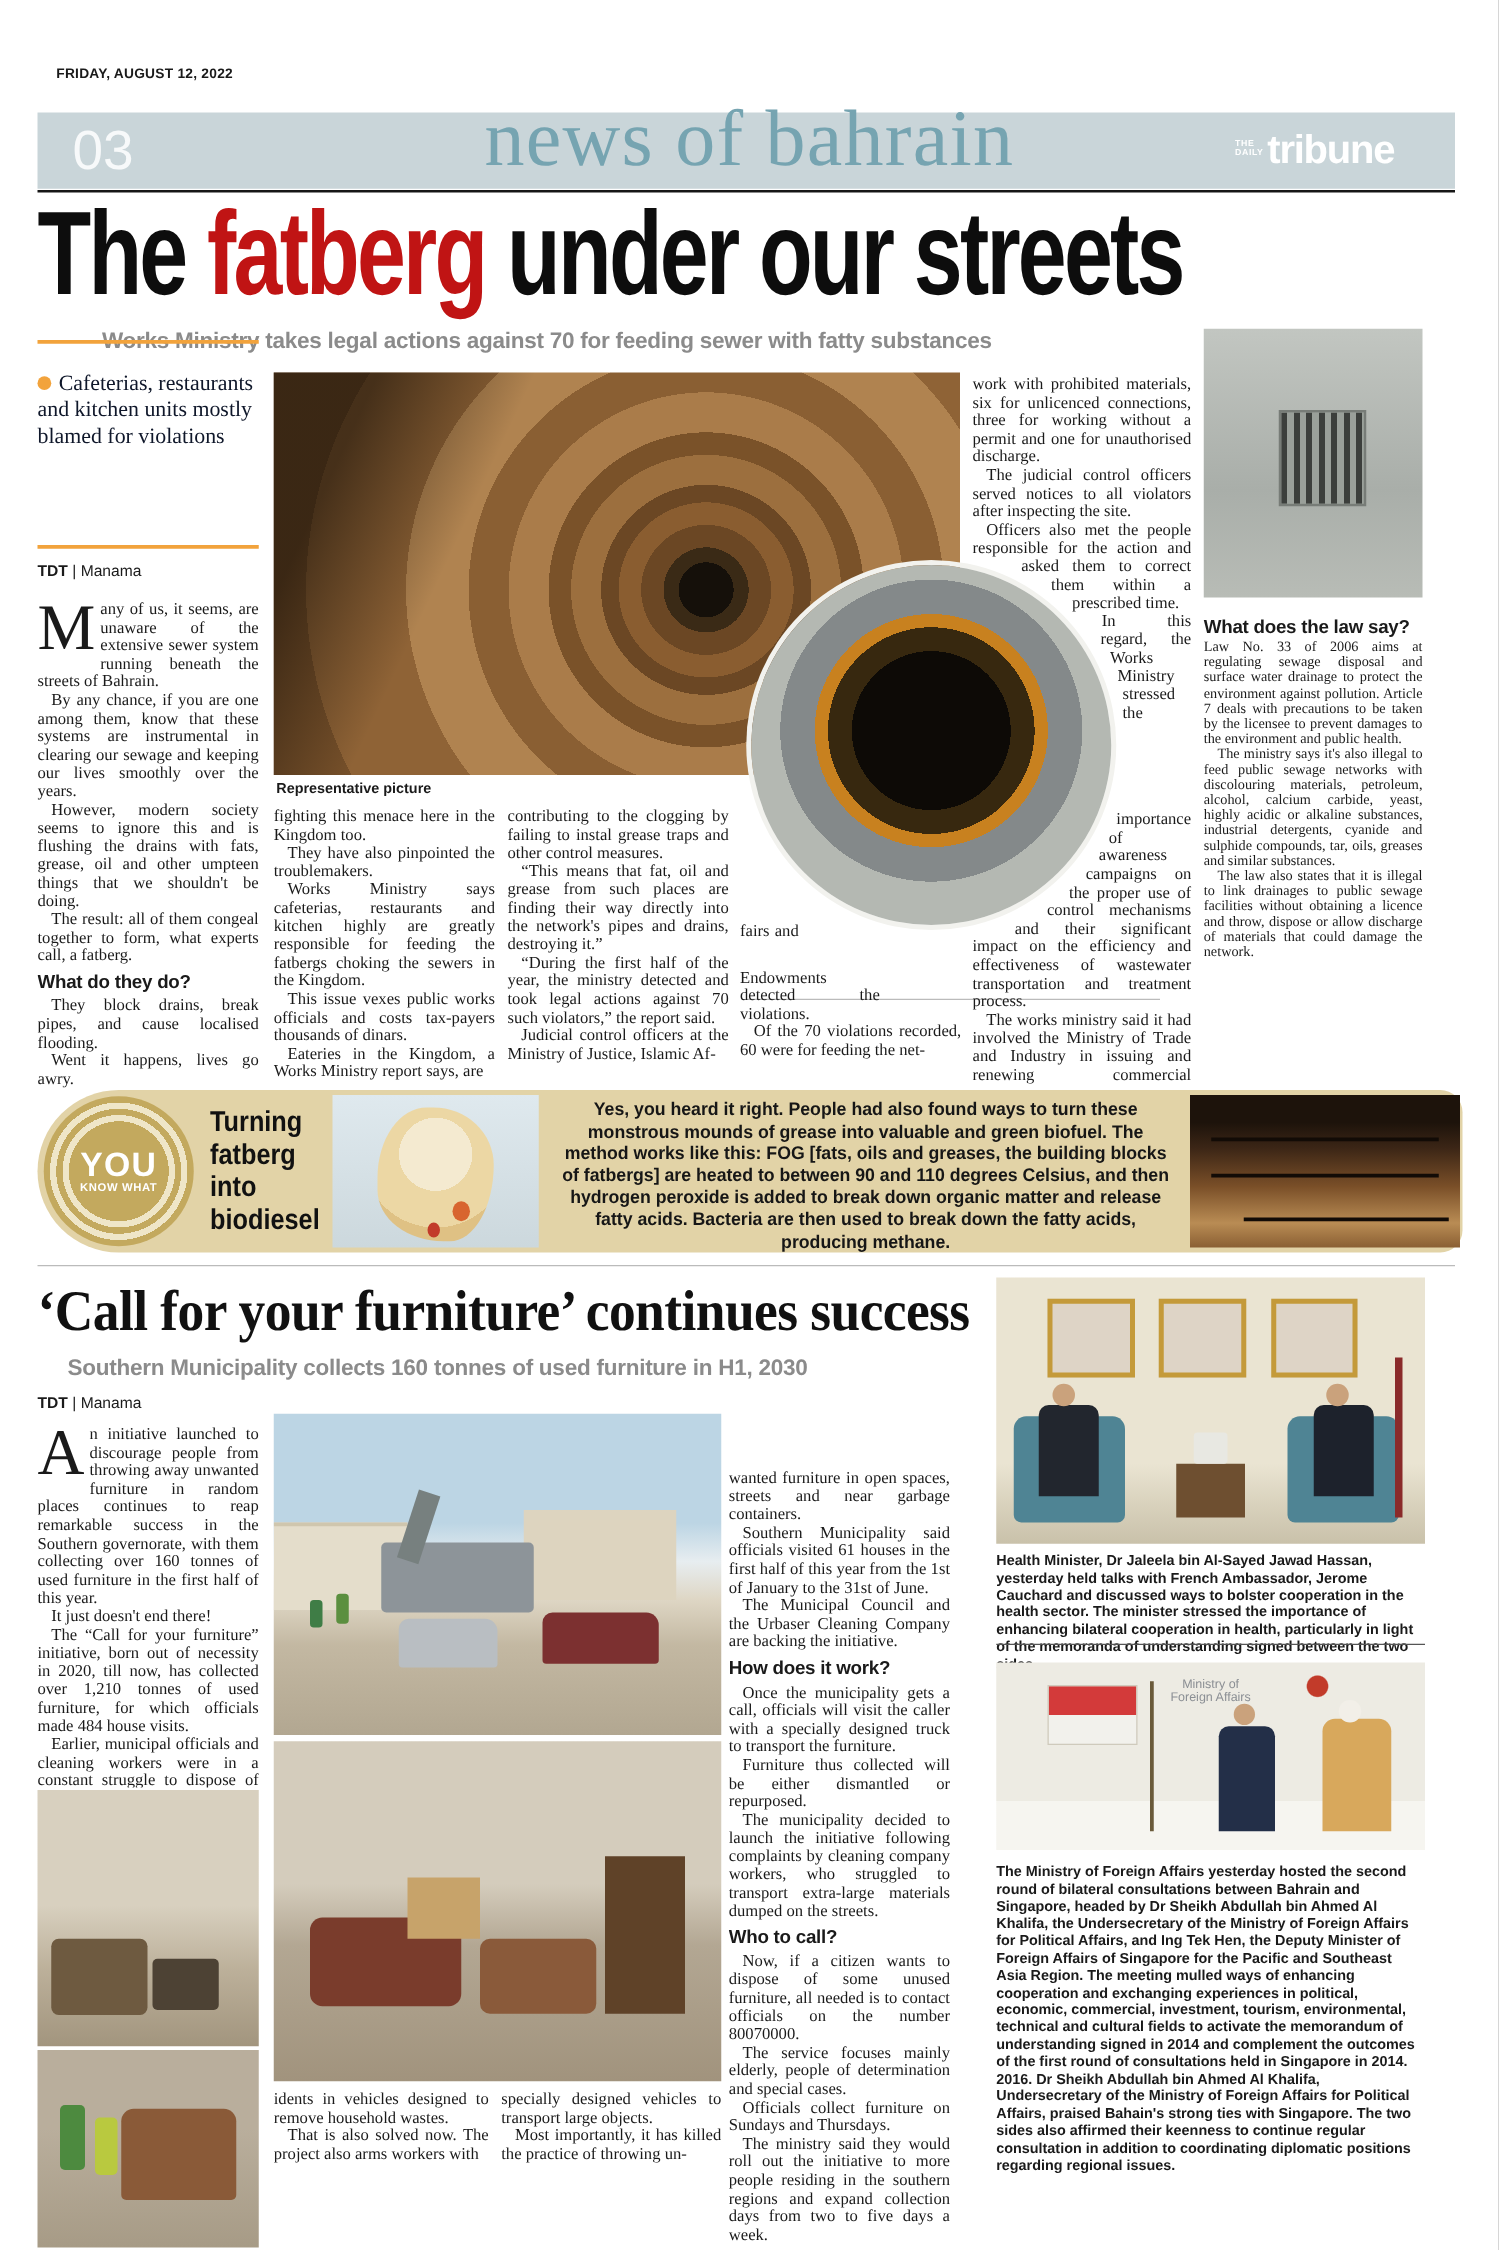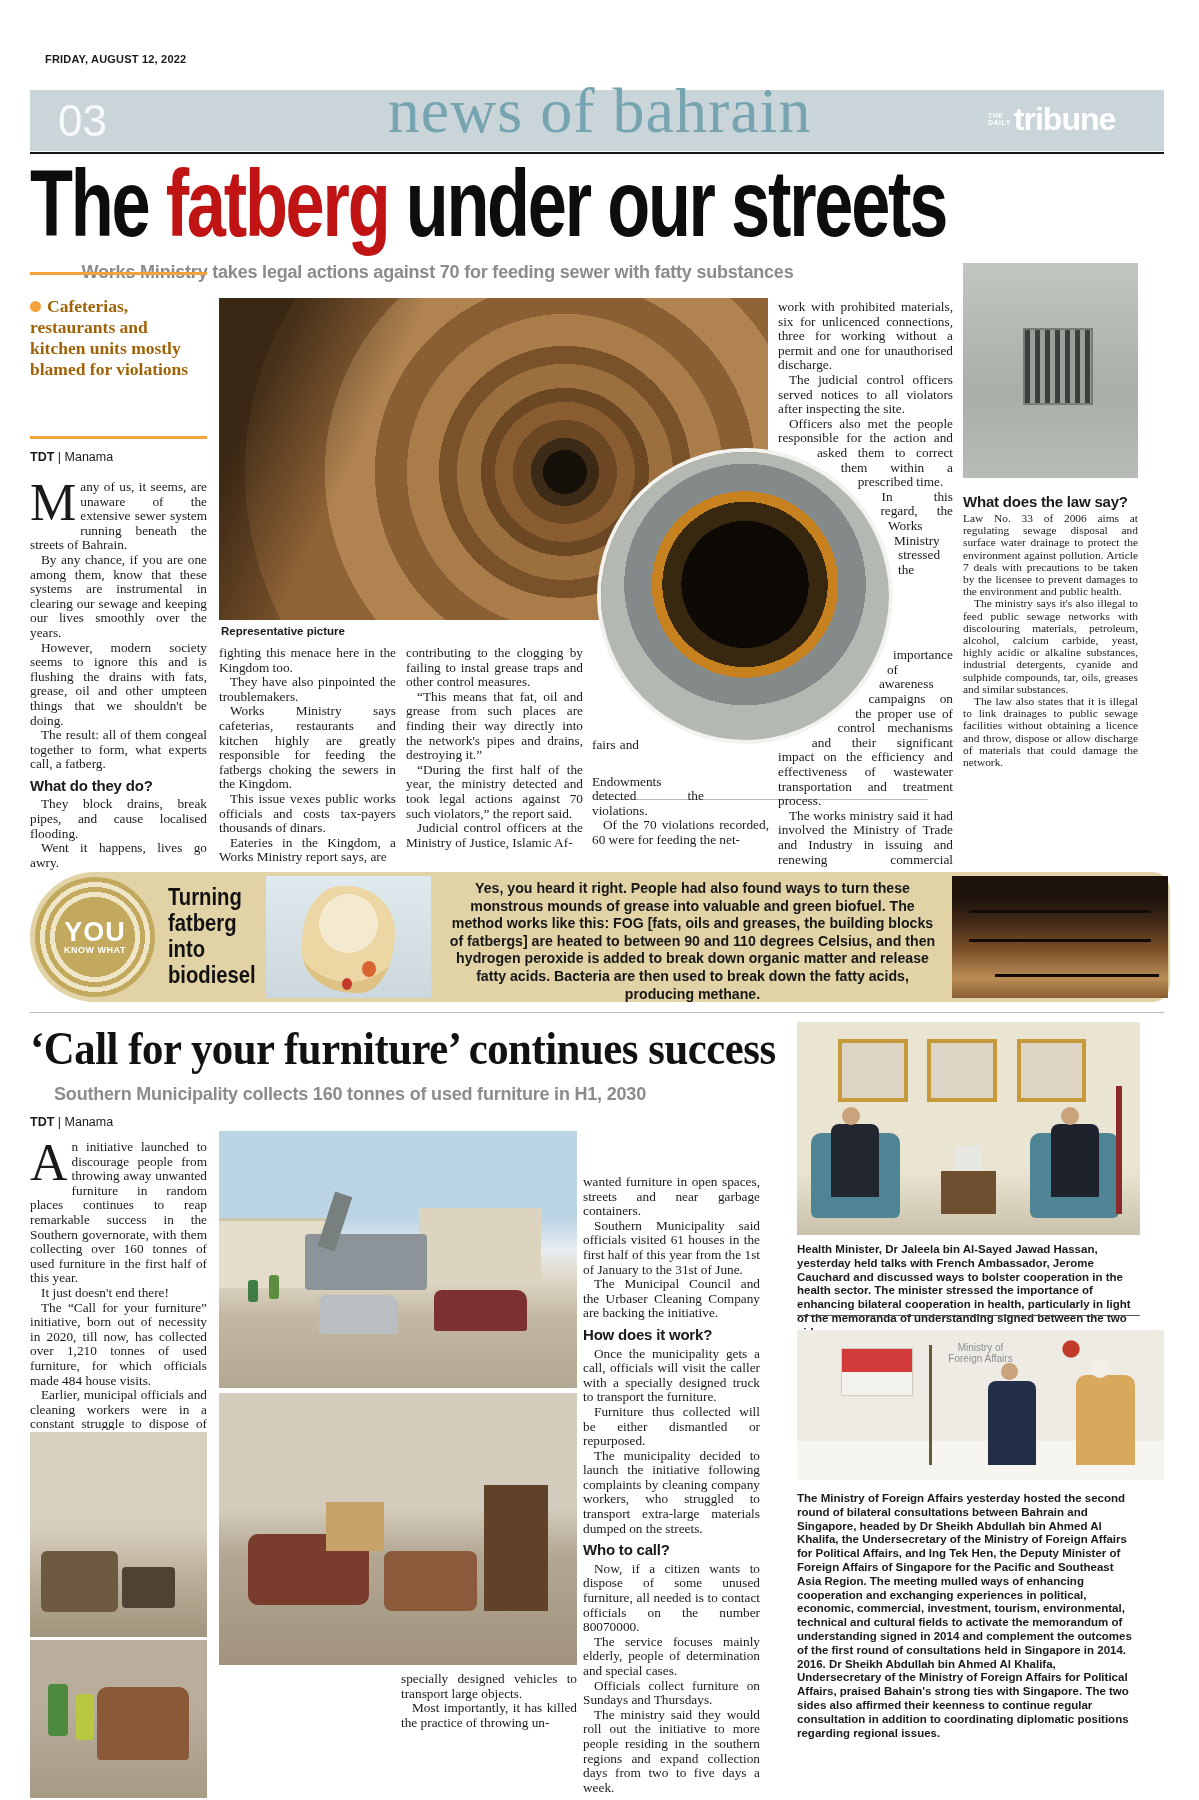--- a/index.html
+++ b/index.html
@@ -17,21 +17,21 @@
   .masthead .stack span{font-family:"Liberation Sans",sans-serif;font-weight:700;font-size:7px;color:#ffffff;letter-spacing:.5px;}
   .masthead .name{font-family:"Liberation Sans",sans-serif;font-weight:900;font-size:32px;color:#ffffff;letter-spacing:-1px;line-height:30px;}
   .topline{background:#161616;height:2px;}
 
   
   .h1wrap{white-space:nowrap;transform:scaleX(.74);transform-origin:0 50%;
           font-family:"Liberation Sans",sans-serif;font-weight:900;font-size:95px;letter-spacing:-3px;line-height:90px;color:#0d0d0d;}
   .h1wrap .red{color:#c01414;}
   .standfirst{font-family:"Liberation Sans",sans-serif;font-weight:700;font-size:18px;color:#8b8b8b;text-align:center;letter-spacing:-.2px;}
   .rule-orange{background:#f2a33c;height:3px;}
-  .blurb{font-family:"Liberation Serif",serif;font-weight:700;font-size:17.5px;line-height:21px;color:#a16207;}
+  .blurb{font-family:"Liberation Serif",serif;font-weight:400;font-size:17.5px;line-height:21px;color:#0f172a;}
   .bullet{display:inline-block;width:11px;height:11px;border-radius:50%;background:#f2a33c;margin-right:6px;}
   .byline{font-family:"Liberation Sans",sans-serif;font-size:12.5px;}
   .byline b{font-weight:700;margin-top:14px;}
   .col{position:absolute;text-align:justify;font-size:13.3px;line-height:14.6px;overflow:hidden;}
   .col p{margin:0;text-indent:11px;}
   .col p.ni{text-indent:0;}
   .dropcap{float:left;font-size:52px;line-height:42px;padding:2px 4px 0 0;font-family:"Liberation Serif",serif;}
   .colhead{font-family:"Liberation Sans",sans-serif;font-weight:700;font-size:15px;letter-spacing:-.2px;margin:7px 0 4px;text-indent:0;text-align:left;}
   .cap{font-family:"Liberation Sans",sans-serif;font-weight:700;font-size:11.5px;line-height:13.8px;}
   .law p{font-size:11.4px;line-height:12.2px;}
@@ -237,20 +237,24 @@
     <p>Once the municipality gets a call, officials will visit the caller with a specially designed truck to transport the furniture.</p>
     <p>Furniture thus collected will be either dismantled or repurposed.</p>
     <p>The municipality decided to launch the initiative following complaints by cleaning company workers, who struggled to transport extra-large materials dumped on the streets.</p>
     <div class="colhead">Who to call?</div>
     <p>Now, if a citizen wants to dispose of some unused furniture, all needed is to contact officials on the number 80070000.</p>
     <p>The service focuses mainly elderly, people of determination and special cases.</p>
     <p>Officials collect furniture on Sundays and Thursdays.</p>
     <p>The ministry said they would roll out the initiative to more people residing in the southern regions and expand collection days from two to five days a week.</p>
   </div>
 
+  <div class="col" style="left:219px;top:1672px;width:172px;height:80px;">
+    <p class="ni">idents in vehicles designed to remove household wastes.</p>
+    <p>That is also solved now. The project also arms workers with</p>
+  </div>
   <div class="col" style="left:401px;top:1672px;width:176px;height:80px;">
     <p class="ni">specially designed vehicles to transport large objects.</p>
     <p>Most importantly, it has killed the practice of throwing un-</p>
   </div>
 
   <div class="photo meetphoto" style="left:797px;top:1022px;width:343px;height:213px;">
     <div class="frame" style="left:12%;top:8%;width:18%;height:26%;"></div>
     <div class="frame" style="left:38%;top:8%;width:18%;height:26%;"></div>
     <div class="frame" style="left:64%;top:8%;width:18%;height:26%;"></div>
     <div class="chair" style="left:4%;top:52%;width:26%;height:40%;"></div>
@@ -259,21 +263,21 @@
     <div class="head" style="left:13%;top:40%;width:18px;height:18px;"></div>
     <div class="figure" style="left:74%;top:48%;width:14%;height:34%;background:#1d222c;"></div>
     <div class="head" style="left:77%;top:40%;width:18px;height:18px;"></div>
     <div class="block" style="left:42%;top:70%;width:16%;height:20%;background:#6e4f30;"></div>
     <div class="block" style="left:46%;top:58%;width:8%;height:12%;background:#e8e8e2;border-radius:3px;"></div>
     <div class="block" style="left:93%;top:30%;width:6px;height:60%;background:#8a2a2a;"></div>
   </div>
   <div class="abs cap" style="left:797px;top:1243px;width:343px;">Health Minister, Dr Jaleela bin Al-Sayed Jawad Hassan, yesterday held talks with French Ambassador, Jerome Cauchard and discussed ways to bolster cooperation in the health sector. The minister stressed the importance of enhancing bilateral cooperation in health, particularly in light of the memoranda of understanding signed between the two sides.</div>
   <div class="abs hair" style="left:797px;top:1315px;width:343px;background:#555;"></div>
 
-  <div class="photo mofaphoto" style="left:797px;top:1330px;width:343px;height:150px;padding-left:24px;">
+  <div class="photo mofaphoto" style="left:797px;top:1330px;width:343px;height:150px;">
     <div class="mofalabel" style="left:38%;top:8%;width:24%;">
       <span>Ministry of</span><br>
       <span>Foreign Affairs</span>
     </div>
     <div class="block" style="left:70%;top:5%;width:34px;height:22px;background:radial-gradient(circle,#c23b2a 0 40%,transparent 45%);"></div>
     <div class="pole" style="left:36%;top:10%;height:80%;"></div>
     <div class="sgflag" style="left:12%;top:12%;"></div>
     <div class="figure" style="left:52%;top:34%;width:13%;height:56%;background:#232f48;"></div>
     <div class="head" style="left:55.5%;top:22%;width:17px;height:17px;"></div>
     <div class="figure" style="left:76%;top:30%;width:16%;height:60%;background:#d8a85c;border-radius:10px 10px 0 0;"></div>

